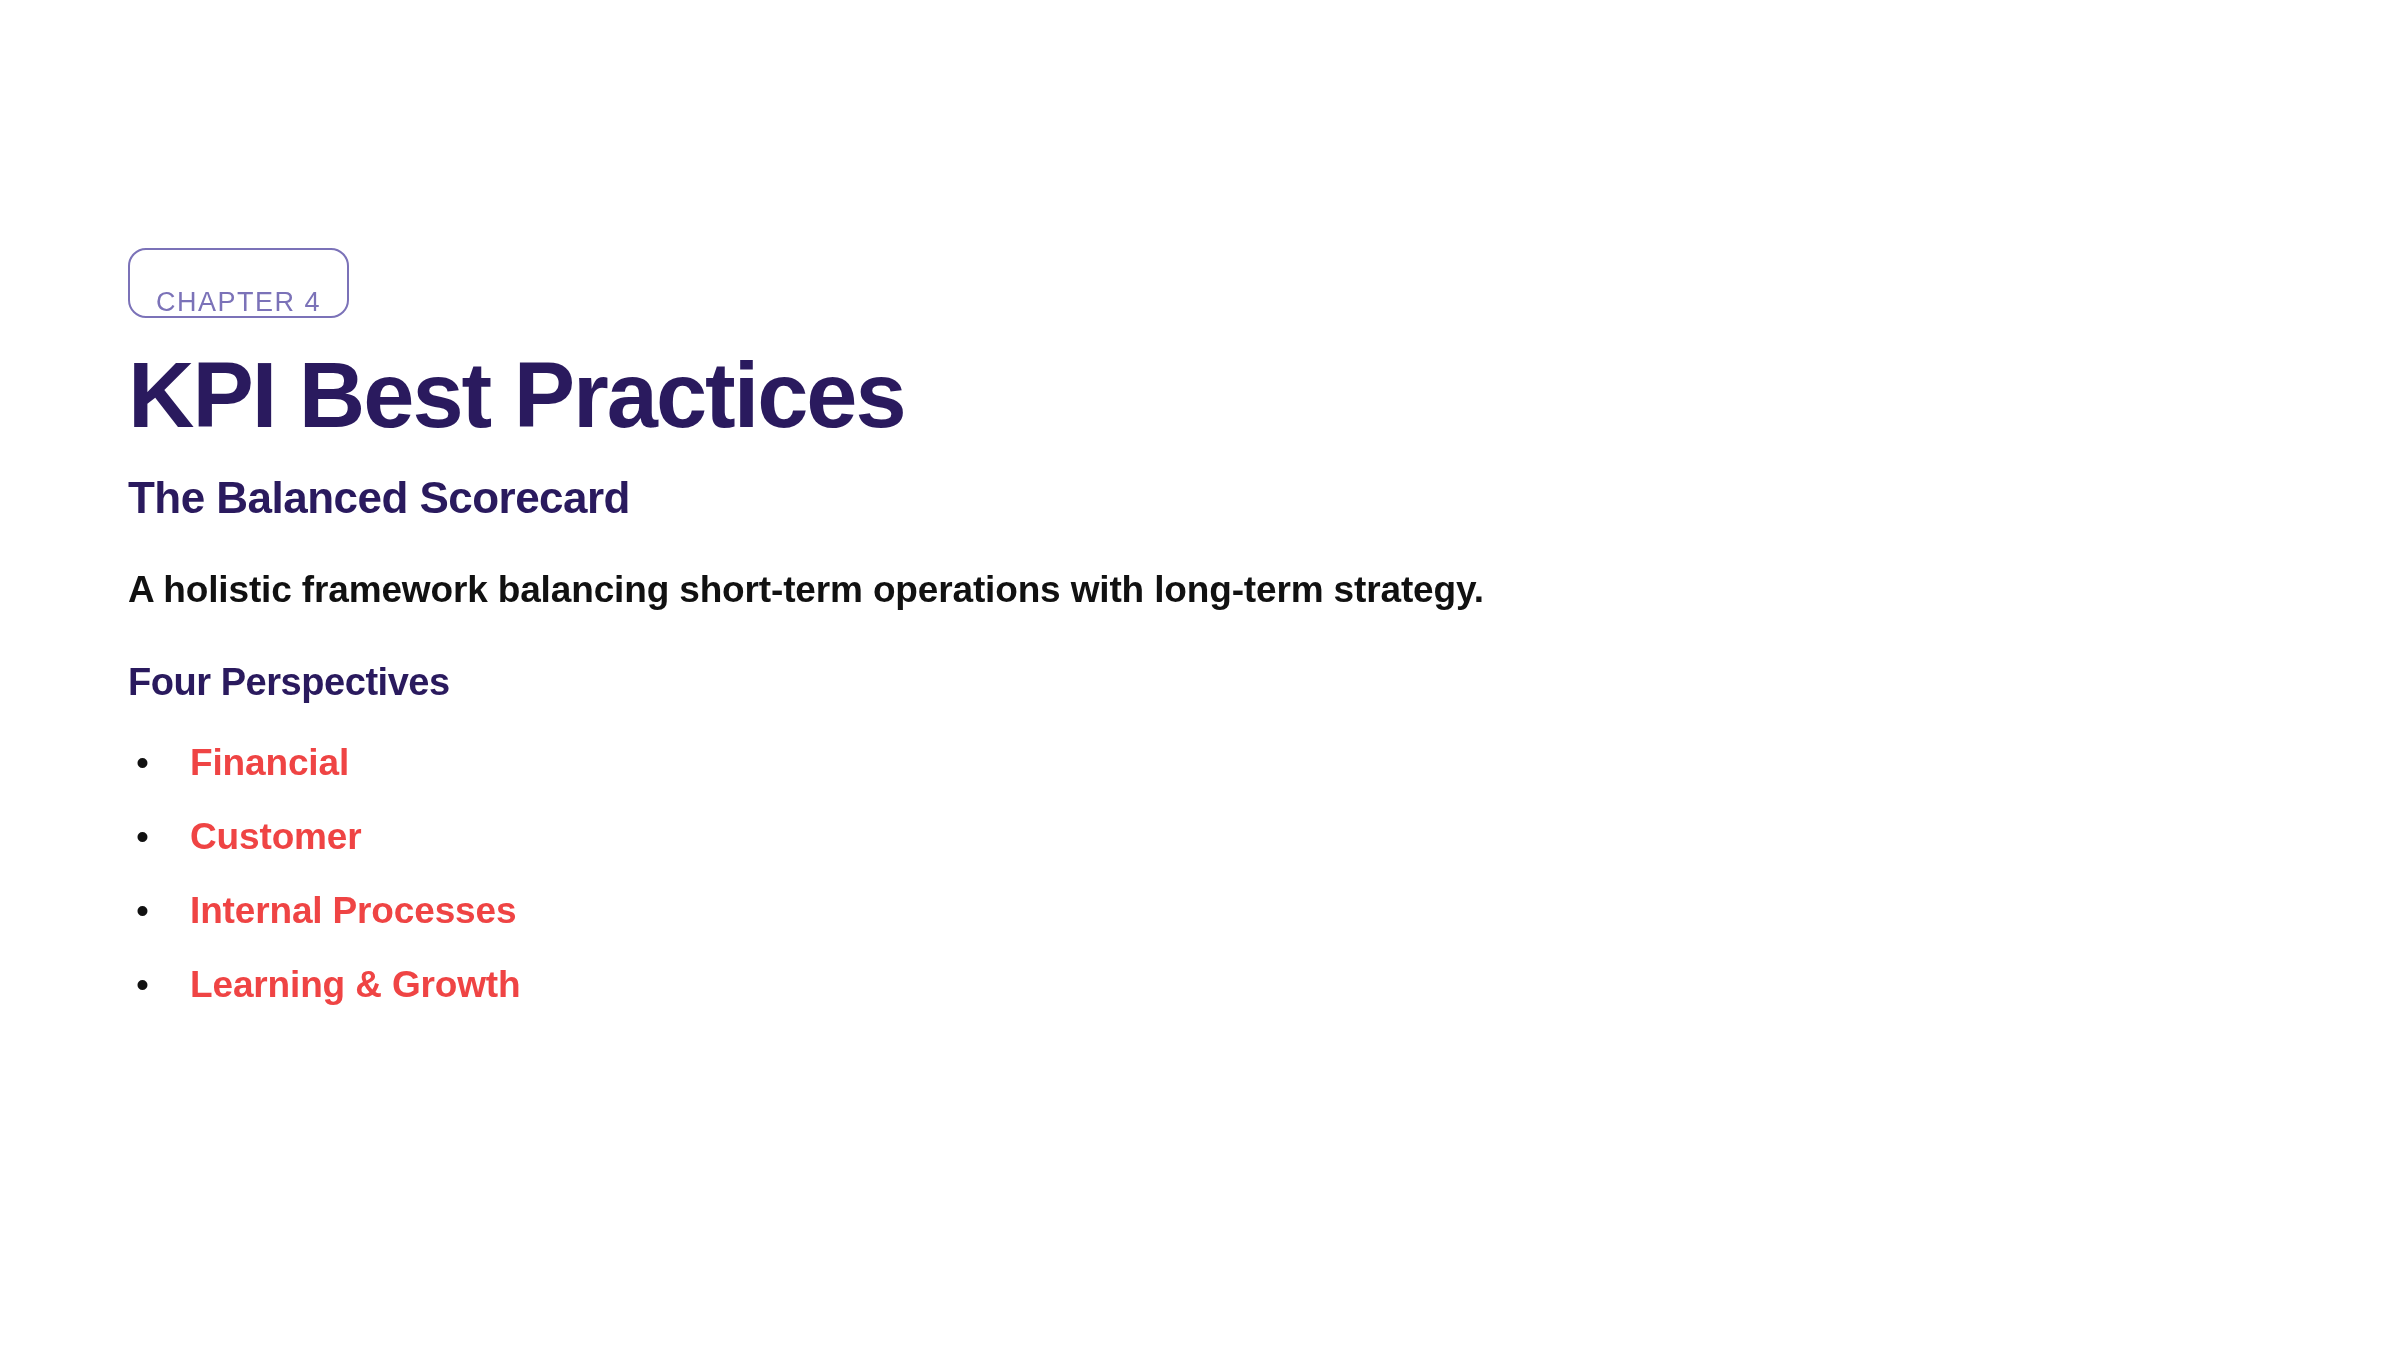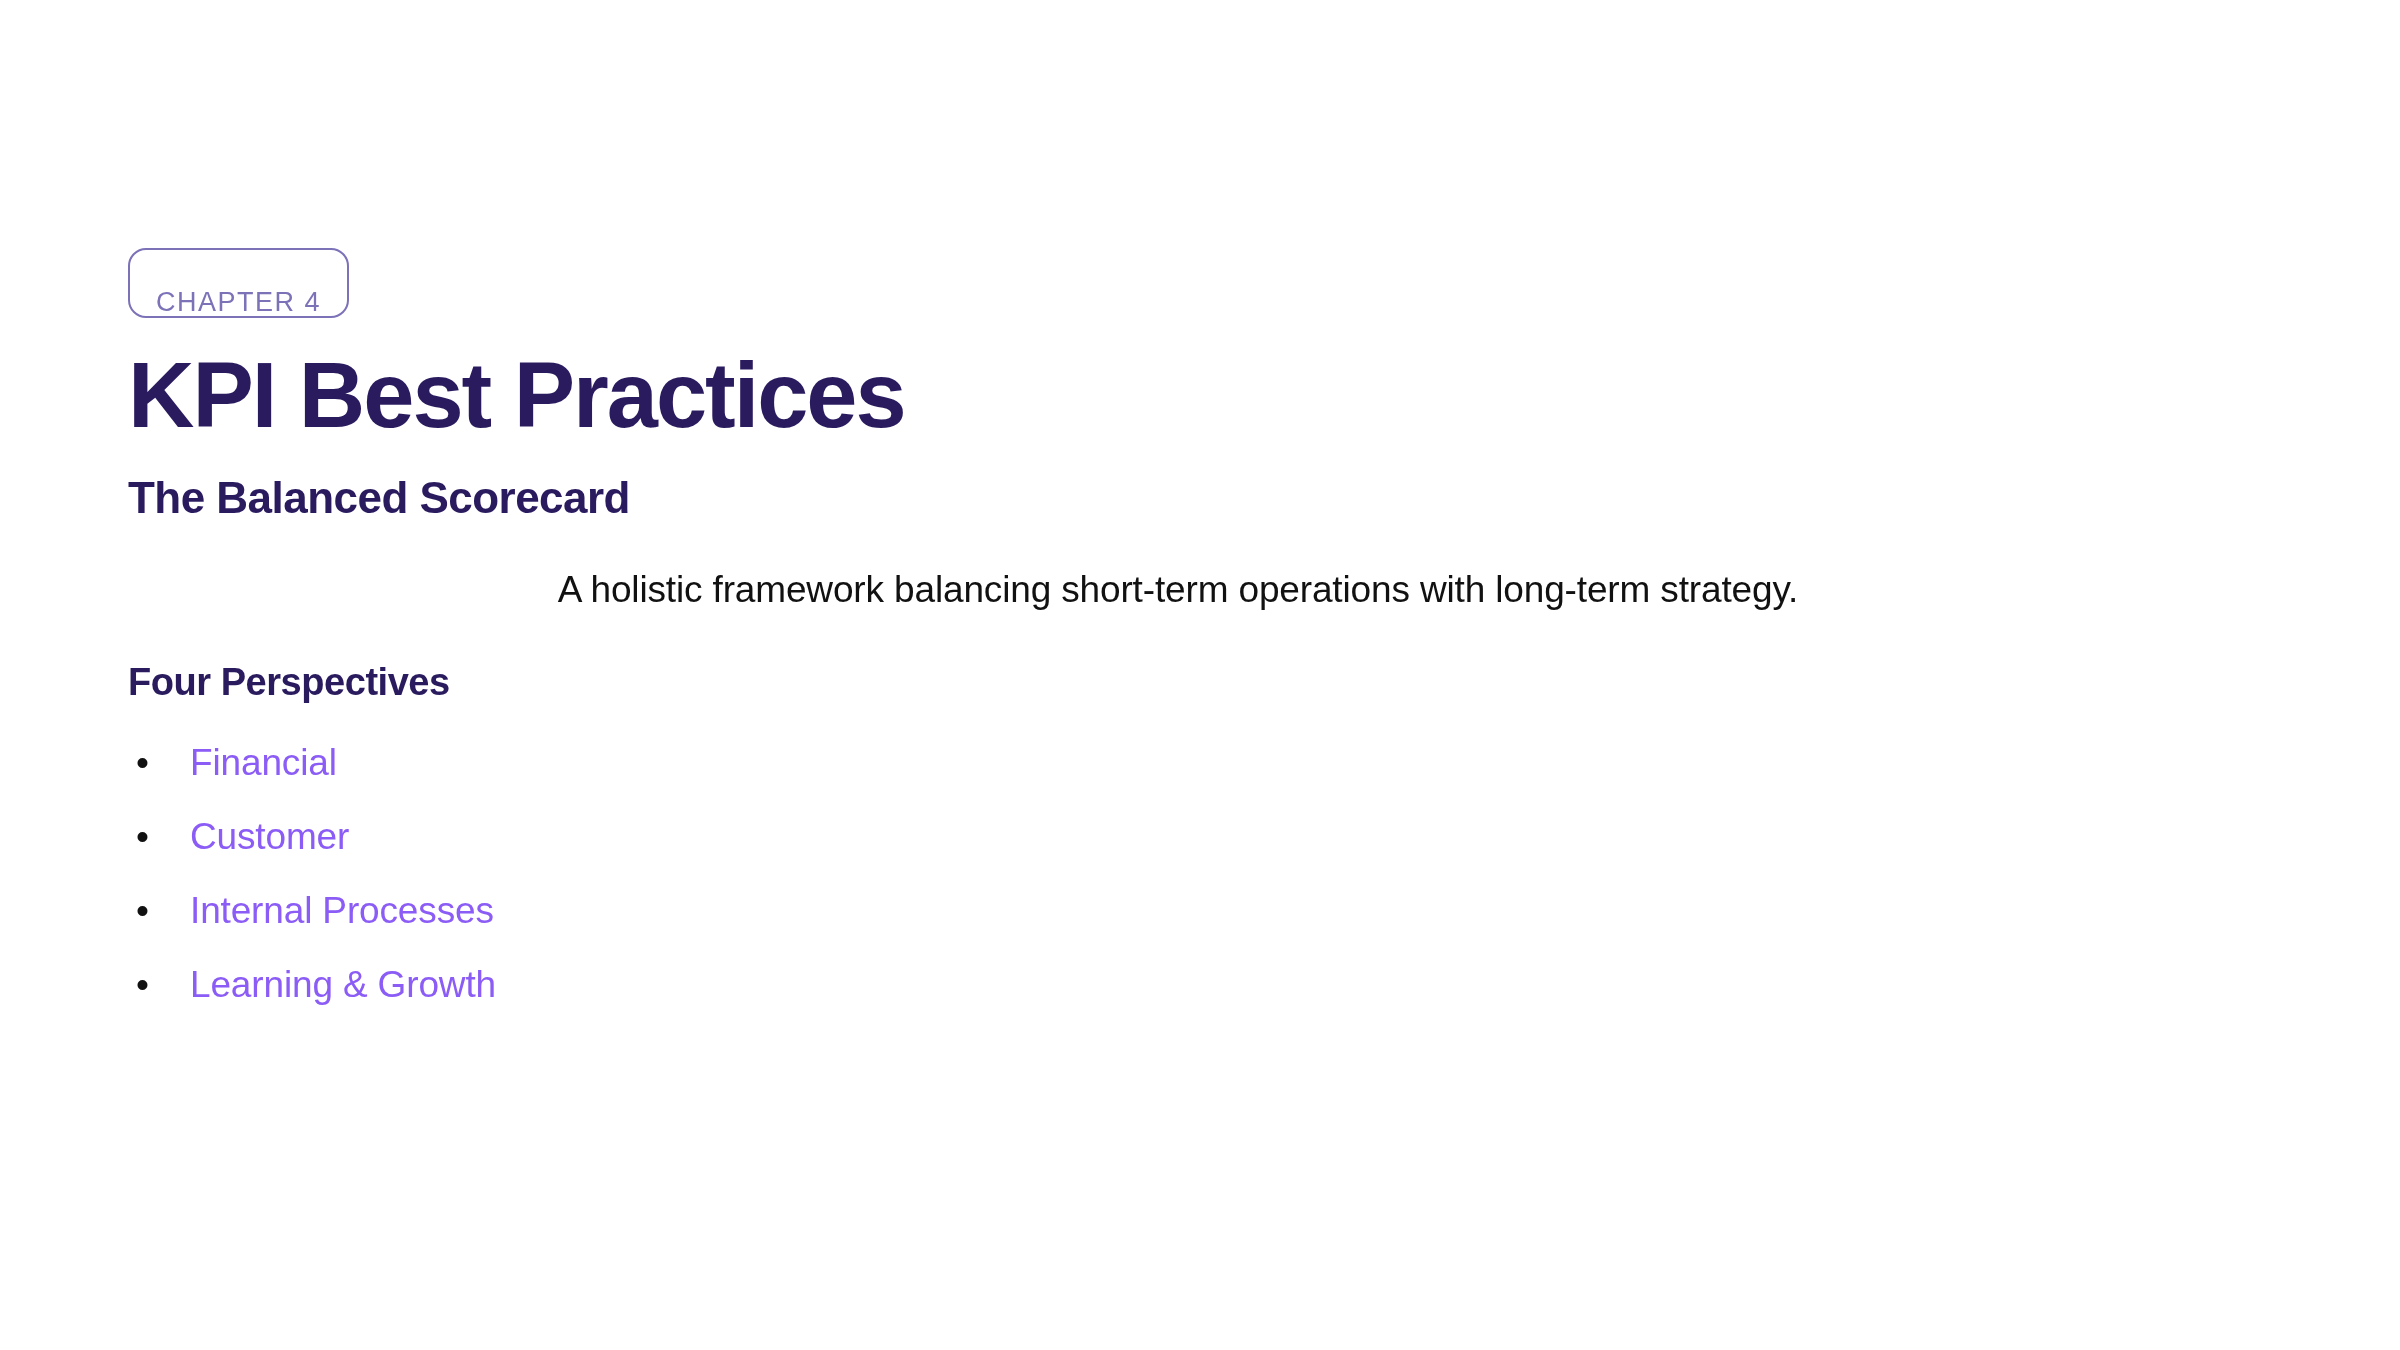--- a/index.html
+++ b/index.html
@@ -67,26 +67,25 @@
     font-weight: 700;
     color: #2A1A5E;
     letter-spacing: -0.012em;
     line-height: 1.25;
     margin: 0 0 40px 0;
   }
 
   
   .body-text {
     font-size: 37px;
-    font-weight: 400;
+    font-weight: 700;
     color: #111111;
     line-height: 1.35;
     letter-spacing: -0.004em;
     margin: 0 0 44px 0;
-    text-align: center;
   }
 
   
   .subhead-2 {
     font-size: 38px;
     font-weight: 700;
     color: #2A1A5E;
     letter-spacing: -0.012em;
     line-height: 1.25;
     margin: 0 0 38px 0;
@@ -108,22 +107,22 @@
     width: 62px;
     font-size: 37px;
     line-height: 1;
     color: #111111;
     text-align: left;
     padding-left: 8px;
     box-sizing: border-box;
   }
   .bullet-label {
     font-size: 37px;
-    font-weight: 400;
-    color: #8b5cf6;
+    font-weight: 700;
+    color: #ef4444;
     line-height: 1;
     letter-spacing: -0.004em;
   }
 </style>
 </head>
 <body>
 
 <div class="slide">
   <div class="content">
 

